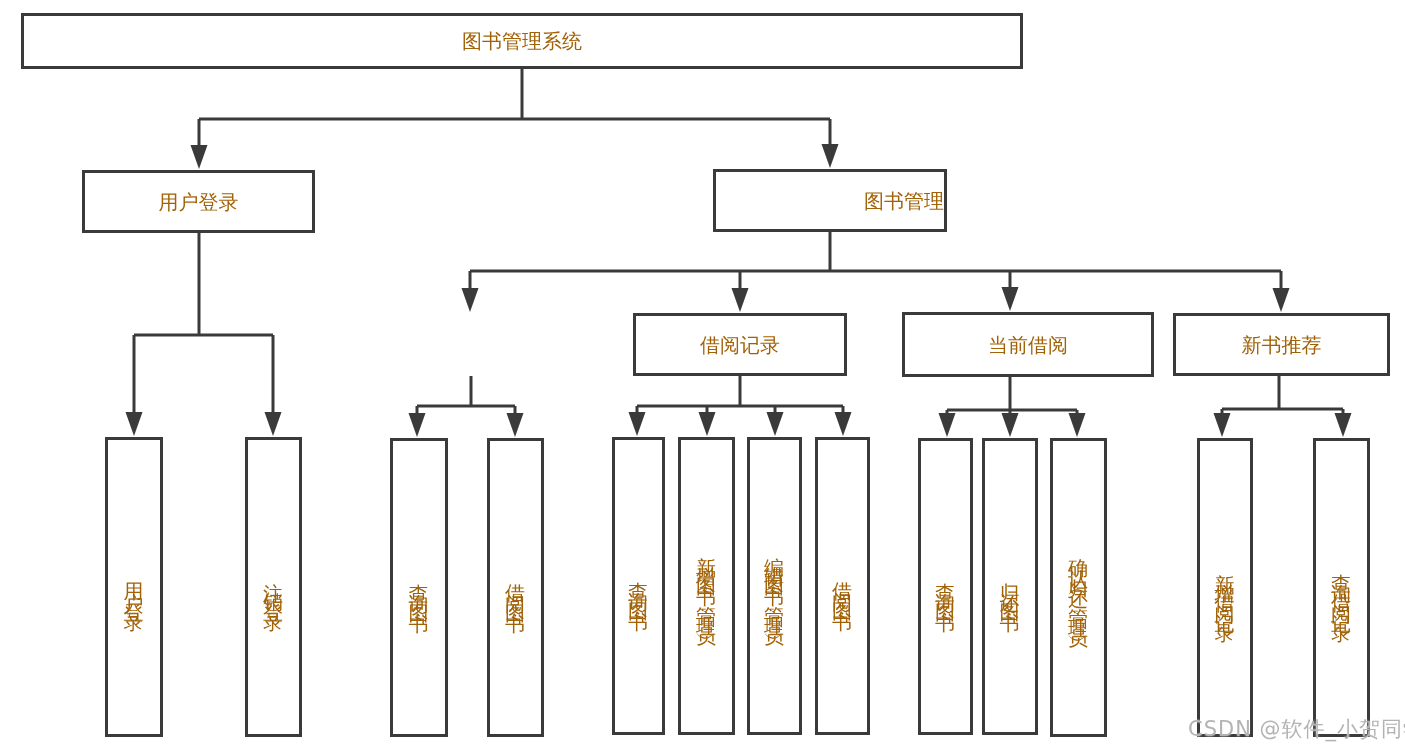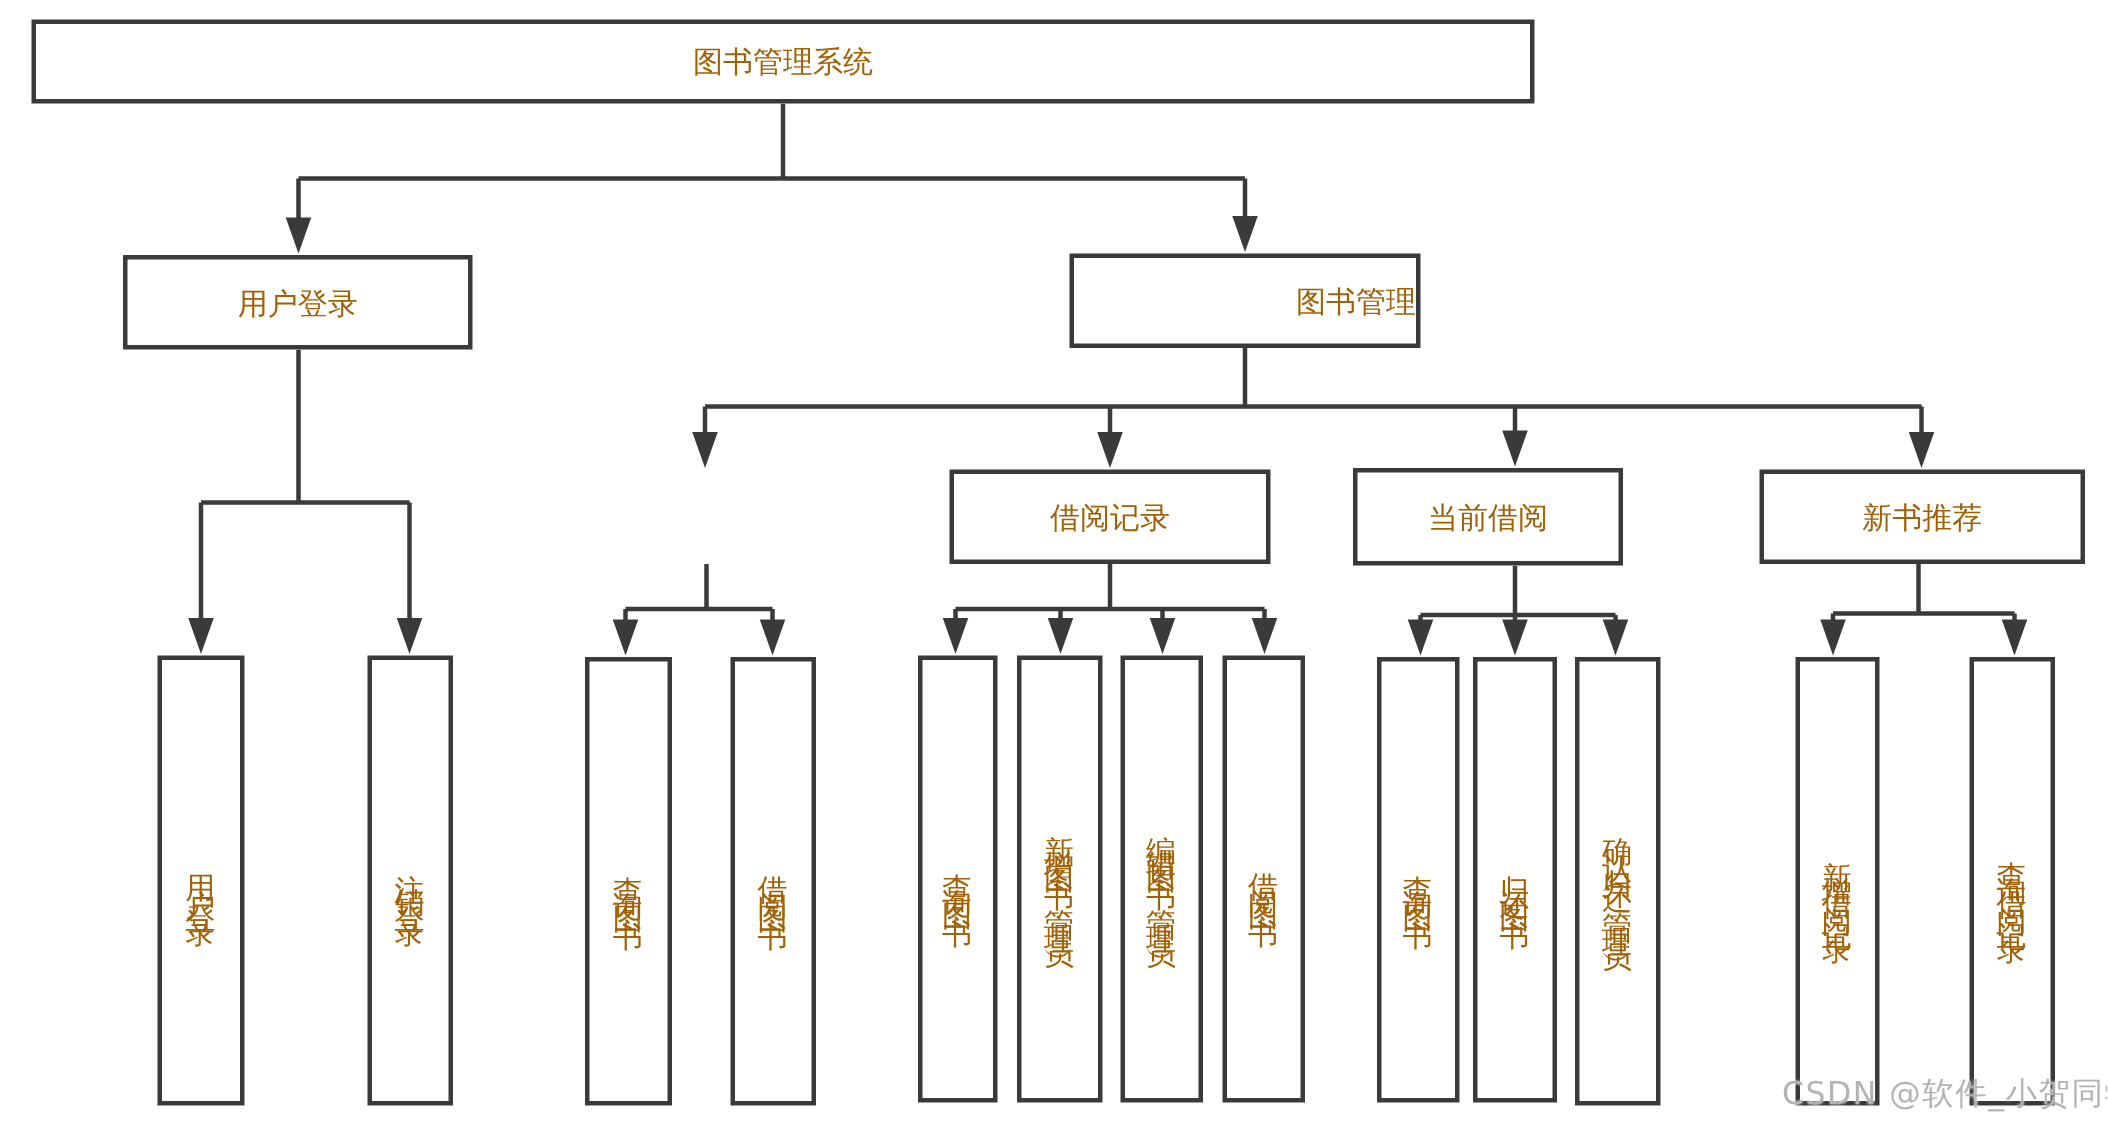--- a/index.html
+++ b/index.html
@@ -97,21 +97,21 @@
   <div class="node" style="left:82px;top:170px;width:233px;height:63px;">
     <span>用户登录</span>
   </div>
   <div class="node" style="left:713px;top:169px;width:234px;height:63px;justify-content:flex-end;">
     <span>图书管理</span>
   </div>
 
   <div class="node" style="left:633px;top:313px;width:214px;height:63px;">
     <span>借阅记录</span>
   </div>
-  <div class="node" style="left:902px;top:312px;width:180px;height:65px;">
+  <div class="node" style="left:902px;top:312px;width:252px;height:65px;">
     <span>当前借阅</span>
   </div>
   <div class="node" style="left:1173px;top:313px;width:217px;height:63px;">
     <span>新书推荐</span>
   </div>
 
   <div class="node v-node" style="left:105px;top:437px;width:58px;height:300px;">
     <span class="vtext">用户登录</span>
   </div>
   <div class="node v-node" style="left:245px;top:437px;width:57px;height:300px;">

